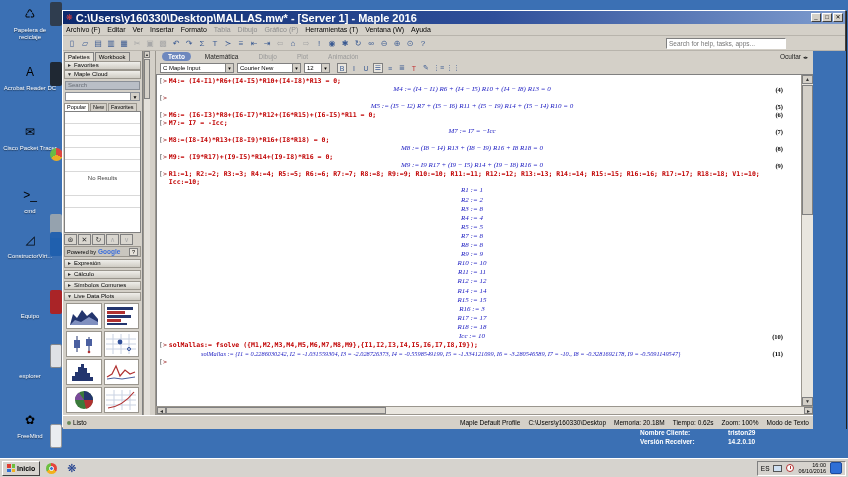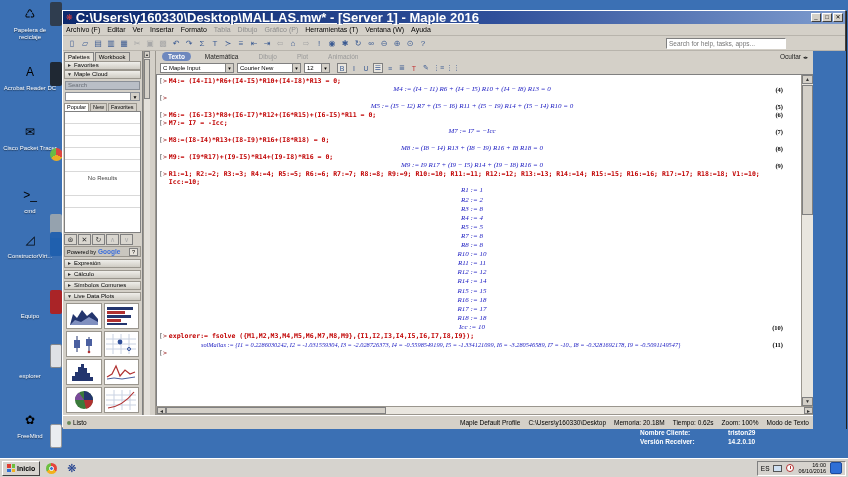--- a/index.html
+++ b/index.html
@@ -19,21 +19,21 @@
   .citrix-row{display:flex;}
   .citrix-row .cl{width:88px;}
 
   
   .window{position:absolute;left:62px;top:10px;width:784px;height:418px;background:#D4D0C8;
     border:1px solid #404040;border-top-color:#fff;border-left-color:#fff;
     box-shadow:1px 1px 0 #202020;font-size:7px;}
   .titlebar{height:13px;display:flex;align-items:center;padding:0 2px;
     background:linear-gradient(90deg,#0d2a6e 0%,#2f4f9a 55%,#7e9cce 100%);color:#fff;}
   .title-icon{color:#e03c3c;font-size:8px;margin:0 3px 0 1px;}
-  .title-text{font-size:13px;font-weight:bold;white-space:nowrap;overflow:hidden;flex:1;text-decoration:underline;}
+  .title-text{font-size:11px;font-weight:bold;white-space:nowrap;overflow:hidden;flex:1;}
   .win-btns{display:flex;gap:1px;margin-left:3px;}
   .win-btn{width:10px;height:9px;background:#D4D0C8;border:1px solid #404040;border-top-color:#fff;border-left-color:#fff;
     font-size:6px;line-height:7px;text-align:center;color:#000;cursor:pointer;}
   .menubar{height:12px;display:flex;align-items:center;padding:0 3px;gap:7px;border-bottom:1px solid #b8b4ac;}
   .menu-item{font-size:7px;white-space:nowrap;cursor:pointer;}
   .menu-item.disabled{color:#8d8d8d;cursor:default;}
   .toolbar{height:15px;display:flex;align-items:center;padding:0 3px;gap:2px;border-bottom:1px solid #b8b4ac;}
   .tbtn{min-width:12px;height:12px;display:flex;align-items:center;justify-content:center;
     font-size:8px;color:#3a5a92;cursor:pointer;border:1px solid transparent;}
   .tbtn.disabled{color:#a8a8a8;cursor:default;}
@@ -570,37 +570,38 @@
                 </div>
                 <div>
 
                 <div class="ws-output">R1 := 1</div>
                   <div class="ws-output">R2 := 2</div>
                   <div class="ws-output">R3 := 8</div>
                   <div class="ws-output">R4 := 4</div>
                   <div class="ws-output">R5 := 5</div>
                   <div class="ws-output">R7 := 8</div>
                   <div class="ws-output">R8 := 8</div>
+                  <div class="ws-output">R9 := 9</div>
                   <div class="ws-output">R10 := 10</div>
                   <div class="ws-output">R11 := 11</div>
                   <div class="ws-output">R12 := 12</div>
                   <div class="ws-output">R14 := 14</div>
                   <div class="ws-output">R15 := 15</div>
-                  <div class="ws-output">R16 := 18</div>
+                  <div class="ws-output">R16 := 3</div>
                   <div class="ws-output">R17 := 17</div>
                   <div class="ws-output">R18 := 18</div>
                   <div class="ws-output">Icc := 10</div>
                 </div>
                 <span class="ws-eq">(10)</span>
               </div>
               <div class="ws-block left">
                 <div class="ws-inrow">
                   <span class="prompt-bracket">[</span>
                   <span class="prompt-gt">&gt;</span>
-                  <span class="ws-input">explorer:= fsolve ({M1,M2,M3,M4,M5,M6,M7,M8,M9},{I1,I2,I3,I4,I5,I6,I7,I8,I9});</span>
+                  <span class="ws-input">solMallas:= fsolve ({M1,M2,M3,M4,M5,M6,M7,M8,M9},{I1,I2,I3,I4,I5,I6,I7,I8,I9});</span>
                 </div>
                 <div>
 
                 <div class="ws-output">solMallas := {I1 = 0.2286030242, I2 = -1.031559304, I3 = -2.028726373, I4 = -0.5598549199, I5 = -1.334121099, I6 = -3.280546589, I7 = -10., I8 = -0.3281692178, I9 = -0.5091149547}</div>
                 </div>
                 <span class="ws-eq">(11)</span>
               </div>
               <div class="ws-block">
                 <div class="ws-inrow">
                   <span class="prompt-bracket">[</span>

